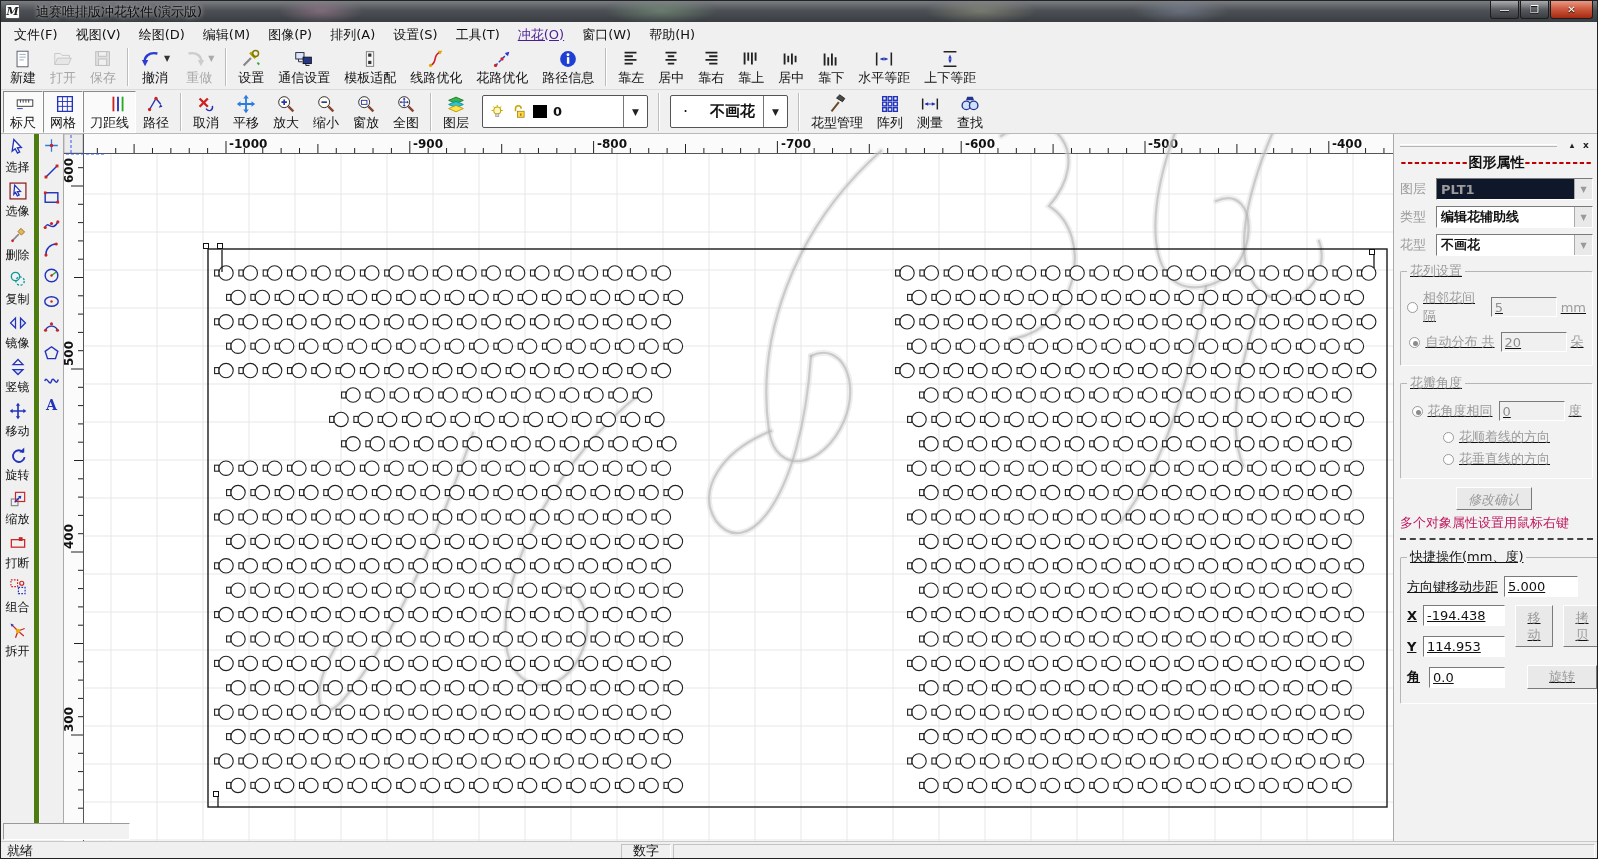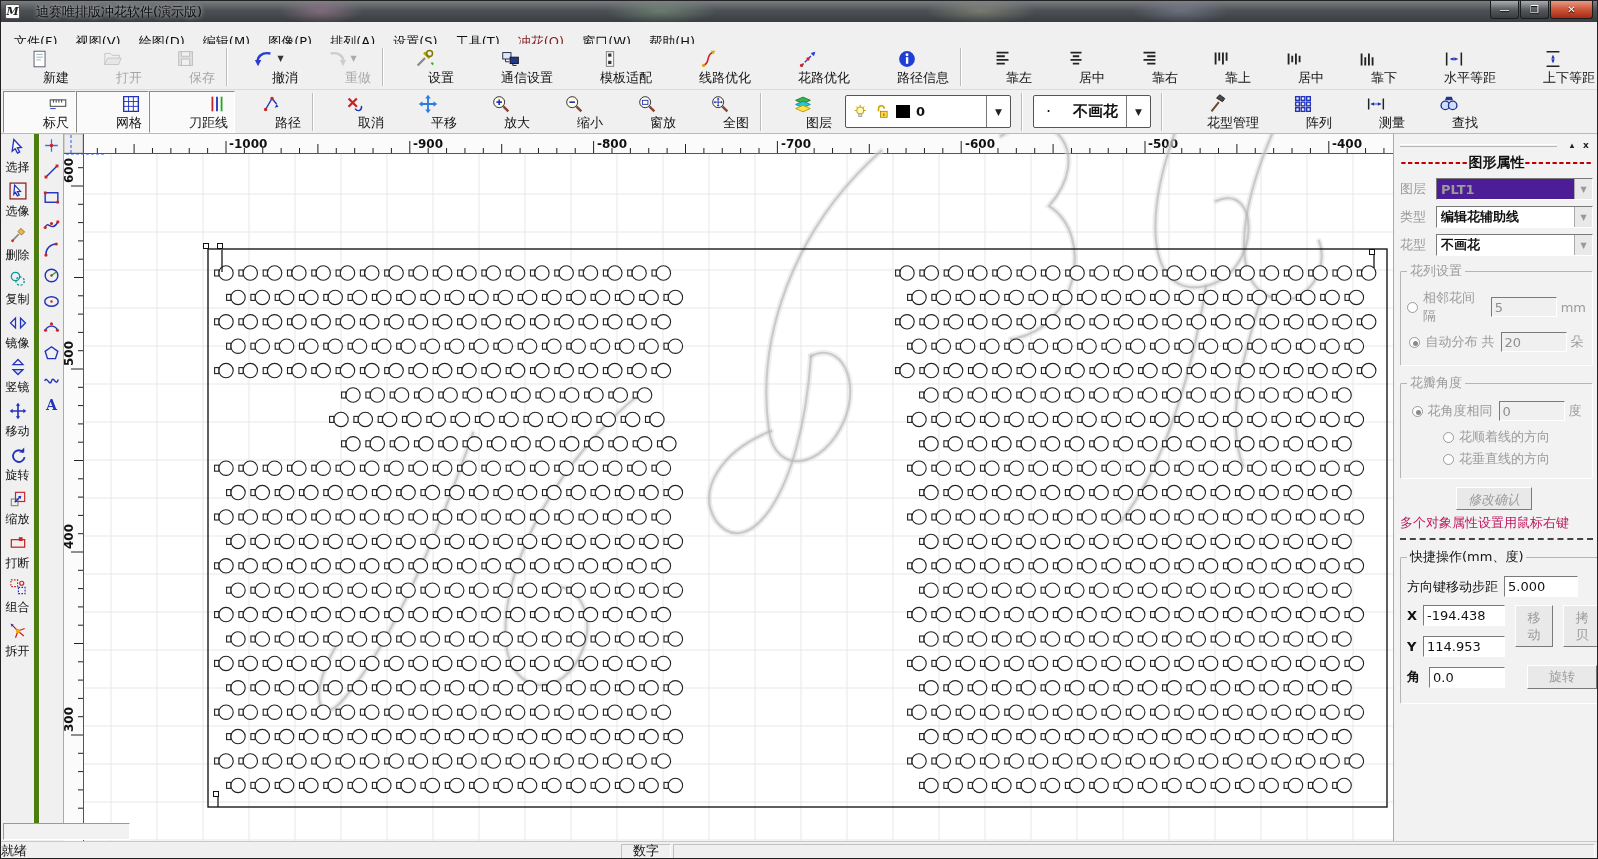--- a/index.html
+++ b/index.html
@@ -18,34 +18,34 @@
     display:flex;align-items:center;padding:0 4px;}
   #app-icon{width:15px;height:15px;background:#fdfdfd;border:1px solid #555;border-radius:2px;
     font-family:"DejaVu Serif","Liberation Serif",serif;font-style:italic;font-weight:bold;
     font-size:11px;line-height:13px;text-align:center;color:#222;}
   #title-text{margin-left:16px;color:#0c0c0c;text-shadow:0 0 4px rgba(255,255,255,.9);font-size:13px;}
   #win-buttons{margin-left:auto;display:flex;height:18px;margin-top:-3px;}
   .winbtn{width:29px;height:18px;border:1px solid #1d1d1d;border-top:none;background:linear-gradient(rgba(255,255,255,.35),rgba(255,255,255,.06) 45%,rgba(0,0,0,.12));
     color:#fff;font-size:10px;line-height:17px;text-align:center;border-radius:0 0 3px 3px;margin-left:1px;text-shadow:0 1px 1px #000;}
   .winbtn.close{width:43px;background:linear-gradient(#e89a85,#cf5b40 45%,#a52a12);}
   
-  #menubar{position:absolute;left:0;top:30px;width:100%;height:22px;background:#f0f0f0;
+  #menubar{position:absolute;left:0;top:23px;width:100%;height:22px;background:#f0f0f0;
     border-bottom:1px solid #d9d9d9;display:flex;align-items:center;padding-left:4px;}
   .menu-item{padding:2px 9px;}
-  .menu-item.disabled{color:#7f1d1d;}
+  .menu-item.disabled{color:#4c1d95;text-decoration:underline;}
   
   .toolbar{position:absolute;left:0;width:100%;background:#f0f0f0;display:flex;align-items:center;padding:1px 2px;}
   #toolbar-top{top:43px;height:46px;border-bottom:1px solid #dcdcdc;}
   #toolbar-view{top:89px;height:44px;border-bottom:1px solid #b9b9b9;}
   .sep{width:2px;height:38px;border-left:1px solid #bcbcbc;border-right:1px solid #fff;margin:0 4px;}
   .tbtn{display:inline-flex;flex-direction:column;align-items:center;justify-content:center;
     padding:1px 6px;height:42px;border:1px solid transparent;white-space:nowrap;}
   .tbtn .ic{height:22px;display:flex;align-items:center;}
   .tbtn svg{width:22px;height:22px;}
-  .tbtn .lbl{font-size:13px;line-height:16px;margin-left:33px;}
+  .tbtn .lbl{font-size:13px;line-height:16px;}
   .tbtn.disabled .lbl{color:#a6a6a6;}
   .tbtn.disabled svg{filter:grayscale(1) opacity(.5);}
   .tbtn.pressed{background:#fafafa;border:1px solid;border-color:#8a8a8a #fff #fff #8a8a8a;align-items:flex-end;}
   .dd{font-size:8px;color:#333;margin-left:2px;}
   .tbtn.disabled .dd{color:#aaa;}
   .iconrow{display:flex;align-items:center;}
   
   .combo{height:33px;background:#fff;border:1px solid #555;border-radius:2px;display:flex;align-items:center;padding:0 0 0 6px;margin:0 6px;}
   .combo .arrow{width:24px;align-self:stretch;display:flex;align-items:center;justify-content:center;border-left:1px solid #777;font-size:9px;color:#222;}
   .combo [data-icon] svg{width:18px;height:18px;display:block;}
@@ -74,24 +74,24 @@
     border-left:1px solid #aaa;padding:2px 6px 0 6px;font-size:13px;}
   #panel-minibar{display:flex;align-items:center;height:14px;margin:2px 0 2px 0;}
   #panel-grip{flex:1;height:3px;border-top:1px solid #fff;border-bottom:1px solid #b5b5b5;margin-right:8px;}
   .mini-btn{width:14px;font-size:9px;text-align:center;color:#222;font-weight:bold;line-height:12px;}
   #panel-title{text-align:center;font-weight:bold;font-size:14px;white-space:nowrap;overflow:hidden;}
   #panel-title .dash{color:#c00000;font-weight:bold;letter-spacing:1px;}
   .prow{display:flex;align-items:center;margin:6px 0;}
   .prow .plabel{width:36px;color:#9b9b9b;}
   .pselect{flex:1;height:22px;border:1px solid;border-color:#7a7a7a #fff #fff #7a7a7a;background:#fff;
     display:flex;align-items:center;padding-left:4px;font-weight:bold;}
-  .pselect.disabled{background:#4c1d95;color:#9b9b9b;}
+  .pselect.disabled{background:#0f172a;color:#9b9b9b;}
   .pselect .sarrow{margin-left:auto;width:18px;align-self:stretch;background:#e9e9e9;border-left:1px solid #aaa;
     display:flex;align-items:center;justify-content:center;font-size:8px;color:#999;}
-  fieldset{border:1px solid;border-color:#b5b5b5 #fff #fff #b5b5b5;border-radius:2px;margin:4px 0 8px 0;padding:2px 6px 6px 6px;}
+  fieldset{border:1px solid;border-color:#b5b5b5 #fff #fff #b5b5b5;border-radius:2px;margin:4px 0 8px 0;padding:2px 6px 6px 6px;text-decoration:underline;}
   fieldset legend{color:#9b9b9b;padding:0 3px;font-size:13px;}
   fieldset.dark legend{color:#111;}
   .radio{display:inline-block;width:11px;height:11px;border-radius:50%;border:1px solid #9a9a9a;background:#fff;position:relative;margin-right:5px;flex:none;}
   .radio.checked::after{content:"";position:absolute;left:3px;top:3px;width:5px;height:5px;border-radius:50%;background:#8a8a8a;}
   .optrow{display:flex;align-items:center;margin:7px 0;color:#9b9b9b;justify-content:center;}
   .optrow input{width:66px;height:20px;border:1px solid;border-color:#7a7a7a #fff #fff #7a7a7a;background:#f0f0f0;color:#8e8e8e;
     font-family:inherit;font-size:13px;padding:0 3px;margin:0 4px 0 6px;}
   .unit{color:#9b9b9b;}
   .pbtn{border:1px solid;border-color:#fff #7a7a7a #7a7a7a #fff;background:#e9e9e9;color:#9b9b9b;
     font-family:inherit;font-size:13px;text-align:center;}
@@ -102,21 +102,21 @@
   .qrow input{height:21px;border:1px solid;border-color:#7a7a7a #fff #fff #7a7a7a;background:#fff;color:#111;
     font-family:inherit;font-size:13px;padding:0 3px;}
   #step-input{width:74px;margin-left:6px;}
   .xy-label{width:16px;font-weight:bold;}
   .xy-input{width:82px;}
   .twoline{width:38px;height:42px;line-height:17px;margin-left:10px;white-space:pre-line;}
   #rotate-btn{width:70px;height:24px;margin-left:22px;}
   
   #statusbar{position:absolute;left:0;top:840px;width:100%;height:19px;background:#f0f0f0;
     border-top:1px solid #c9c9c9;display:flex;align-items:center;font-size:13px;}
-  #status-ready{width:620px;}
+  #status-ready{padding-left:6px;width:620px;}
   .spanel{height:15px;border:1px solid;border-color:#c2c2c2 #fff #fff #c2c2c2;display:flex;align-items:center;padding:0 4px;margin-right:2px;}
   #status-coords{width:838px;}
   #status-num{width:50px;justify-content:center;}
   #status-tail{flex:1;}
 </style>
 </head>
 <body>
 
 <div id="app">
 

